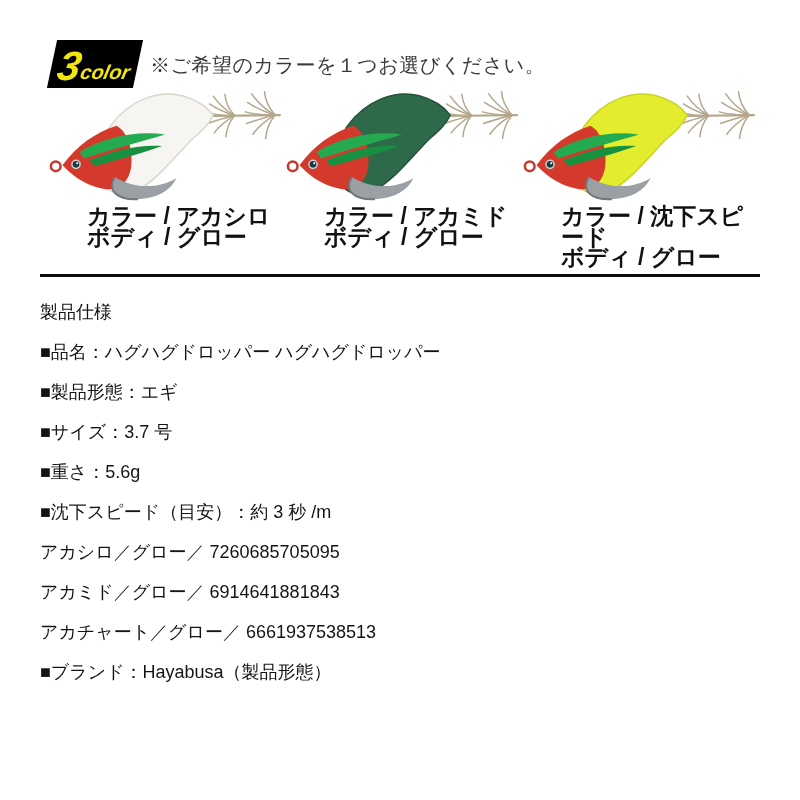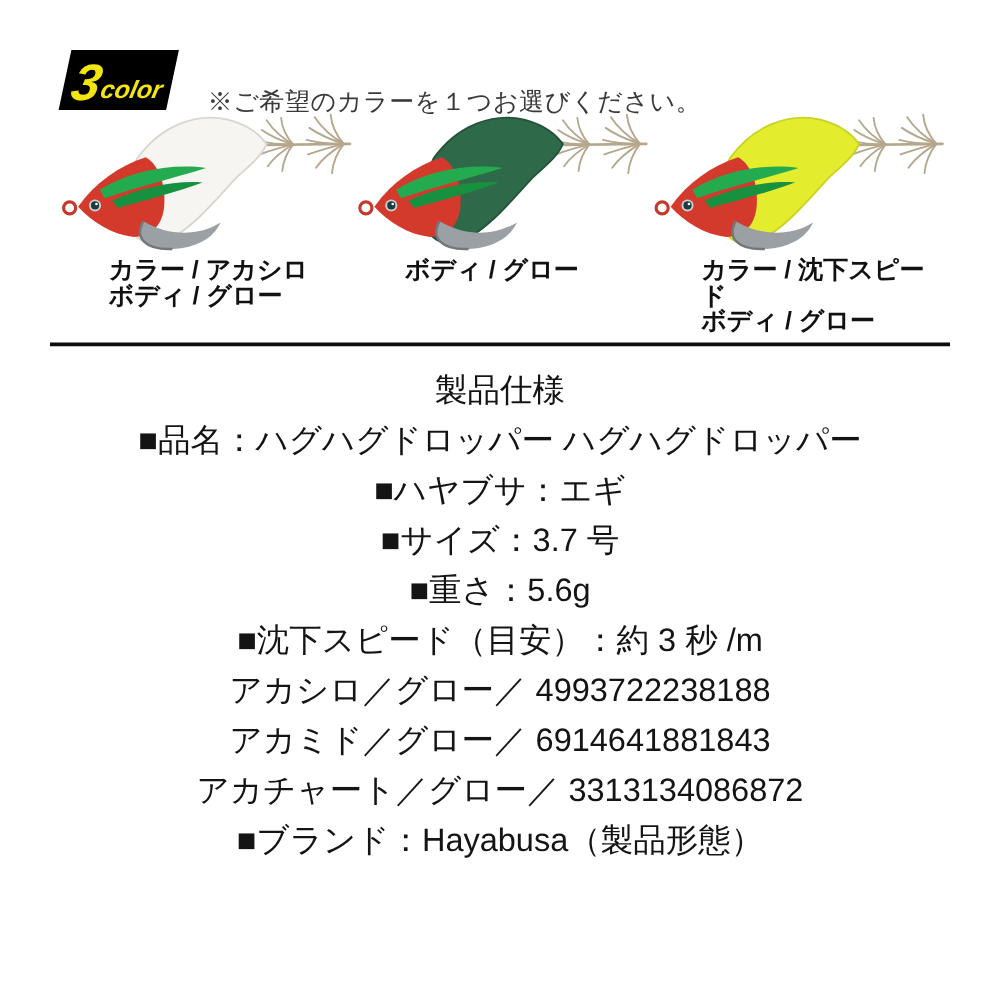--- a/index.html
+++ b/index.html
@@ -17,43 +17,43 @@
     padding-bottom:4px;box-sizing:border-box;
   }
   .badge-num{
     color:#f3e60e;font-size:41px;font-weight:800;font-style:italic;line-height:0.85;
   }
   .badge-unit{
     color:#f3e60e;font-size:20px;font-weight:800;font-style:italic;line-height:1;
     padding-bottom:2px;
   }
   .note{
-    position:absolute;left:150px;top:52px;margin:16px;
+    position:absolute;left:150px;top:52px;margin:0;
     font-size:20px;color:#3a3a3a;letter-spacing:0.5px;
   }
 
   
   .lures{position:absolute;left:45px;top:88px;width:711px;display:flex;}
   .cell{width:237px;margin:0;padding:0;}
   .lure-svg{display:block;width:237px;height:116px;}
   .cap{
     margin-top:2px;padding-left:42px;
-    font-size:20px;font-weight:bold;line-height:20.5px;color:#111;
+    font-size:23px;font-weight:bold;line-height:20.5px;color:#111;
     display:flex;flex-direction:column;
   }
 
   
   .divider{
     position:absolute;left:40px;top:274px;width:720px;height:3px;
     background:#0d0d0d;border:none;margin:0;
   }
 
   
   .specs{position:absolute;left:40px;top:292px;width:720px;}
-  .spec-line{font-size:26px;line-height:40px;white-space:nowrap;color:#141414;text-align:center;}
+  .spec-line{font-size:18px;line-height:40px;white-space:nowrap;color:#141414;}
 </style>
 </head>
 <body>
 
 <div class="page">
 
   <div class="badge">
     <span class="badge-num">3</span>
     <span class="badge-unit">color</span>
   </div>
@@ -151,20 +151,21 @@
           <circle cx="32" cy="79" r="5" fill="#c6d0d2"></circle>
           <circle cx="32" cy="79" r="3.4" fill="#1d3a40"></circle>
           <circle cx="33.2" cy="77.8" r="1.1" fill="#ffffff"></circle>
         </g>
         <g>
           <path d="M72 92 C 64 106 74 116 96 115 C 116 114 130 106 136 93 C 118 104 94 105 72 92 Z" fill="#9ba0a4"></path>
           <path d="M72 92 C 64 106 74 116 96 115" fill="none" stroke-width="2" stroke="#71777b"></path>
         </g>
       </svg>
       <figcaption class="cap">
+        <span>カラー / アカミド</span>
         <span>ボディ / グロー</span>
       </figcaption>
     </figure>
 
     <figure class="cell">
       <svg class="lure-svg" viewBox="0 0 245 120">
         <g fill="none" stroke-width="1.3" stroke="#8a8a84">
           <path d="M60 48 Q 100 26 138 20"></path>
           <path d="M68 44 Q 108 24 146 24"></path>
           <path d="M54 52 Q 92 34 124 26"></path>
@@ -213,23 +214,23 @@
       </figcaption>
     </figure>
 
   </section>
 
   <hr class="divider">
 
   <section class="specs">
     <div class="spec-line">製品仕様</div>
     <div class="spec-line">■品名：ハグハグドロッパー ハグハグドロッパー</div>
-    <div class="spec-line">■ハヤブサ：エギ</div>
+    <div class="spec-line">■製品形態：エギ</div>
     <div class="spec-line">■サイズ：3.7 号</div>
     <div class="spec-line">■重さ：5.6g</div>
     <div class="spec-line">■沈下スピード（目安）：約 3 秒 /m</div>
-    <div class="spec-line">アカシロ／グロー／ 4993722238188</div>
+    <div class="spec-line">アカシロ／グロー／ 7260685705095</div>
     <div class="spec-line">アカミド／グロー／ 6914641881843</div>
-    <div class="spec-line">アカチャート／グロー／ 3313134086872</div>
+    <div class="spec-line">アカチャート／グロー／ 6661937538513</div>
     <div class="spec-line">■ブランド：Hayabusa（製品形態）</div>
   </section>
 
 </div>
 
 </body></html>

